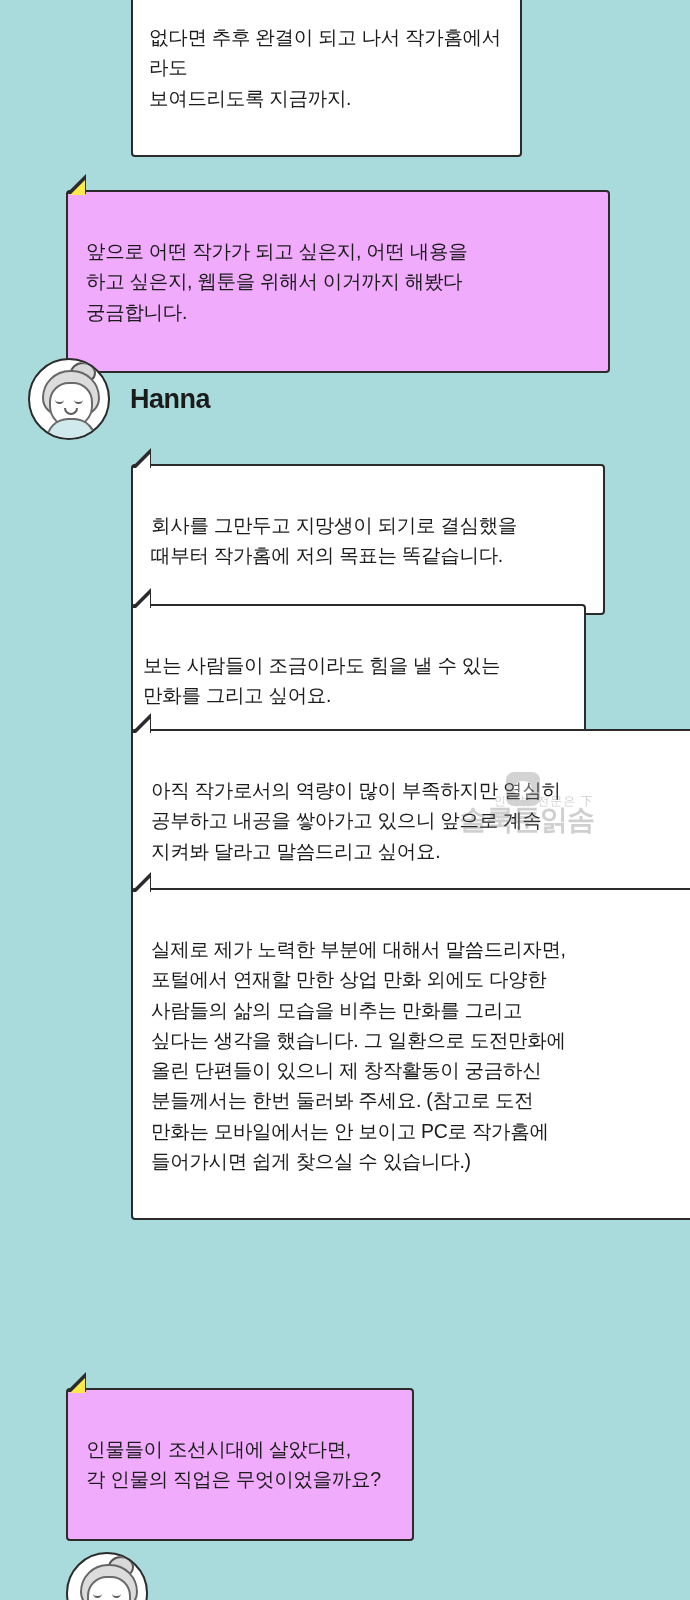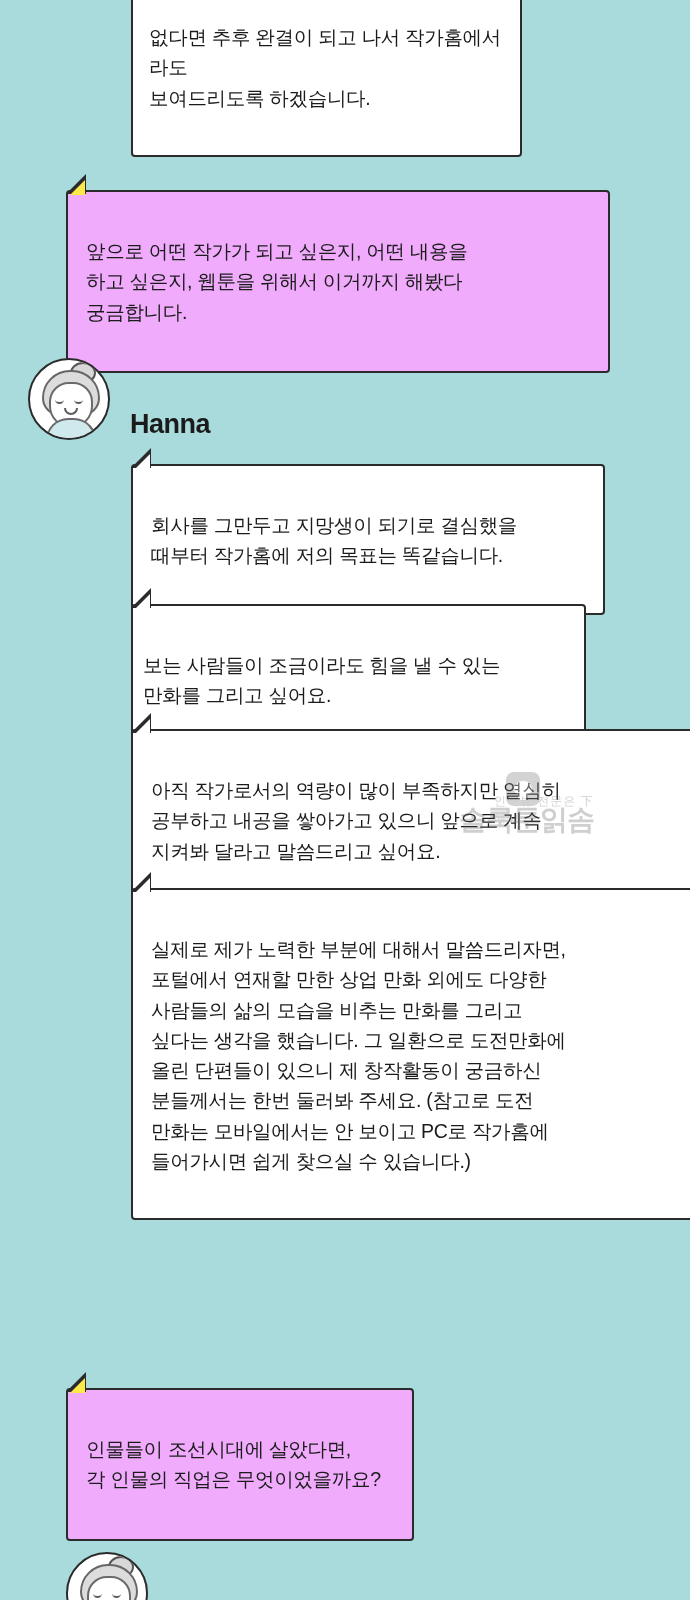--- a/index.html
+++ b/index.html
@@ -64,21 +64,21 @@
     border-bottom: 15px solid #ffffff;
   }
   .bubble.yellow.tail-left::after {
     border-bottom-color: #fbe94a;
   }
 
   
   .speaker {
     position: absolute;
     display: flex;
-    align-items: flex-end;
+    align-items: center;
   }
   .avatar {
     width: 78px;
     height: 78px;
     border-radius: 50%;
     border: 2px solid #2b2b2b;
     background: #ffffff;
     position: relative;
     overflow: hidden;
     flex: 0 0 auto;
@@ -204,21 +204,21 @@
     letter-spacing: 1px;
   }
 </style>
 </head>
 <body>
 
 <div class="page">
 
   <div class="bubble white" style="left:131px; top:-24px; width:391px; padding:14px 16px 12px 16px;">
     <span class="txt">없다면 추후 완결이 되고 나서 작가홈에서라도
-보여드리도록 하겠습니다.</span>
+보여드리도록 지금까지.</span>
   </div>
 
   <div class="bubble yellow tail-left" style="left:66px; top:190px; width:544px; padding:14px 16px 14px 18px;">
     <span class="txt">앞으로 어떤 작가가 되고 싶은지, 어떤 내용을
 하고 싶은지, 웹툰을 위해서 이거까지 해봤다
 궁금합니다.</span>
   </div>
 
   <div class="speaker" style="left:28px; top:358px;">
     <div class="avatar">

